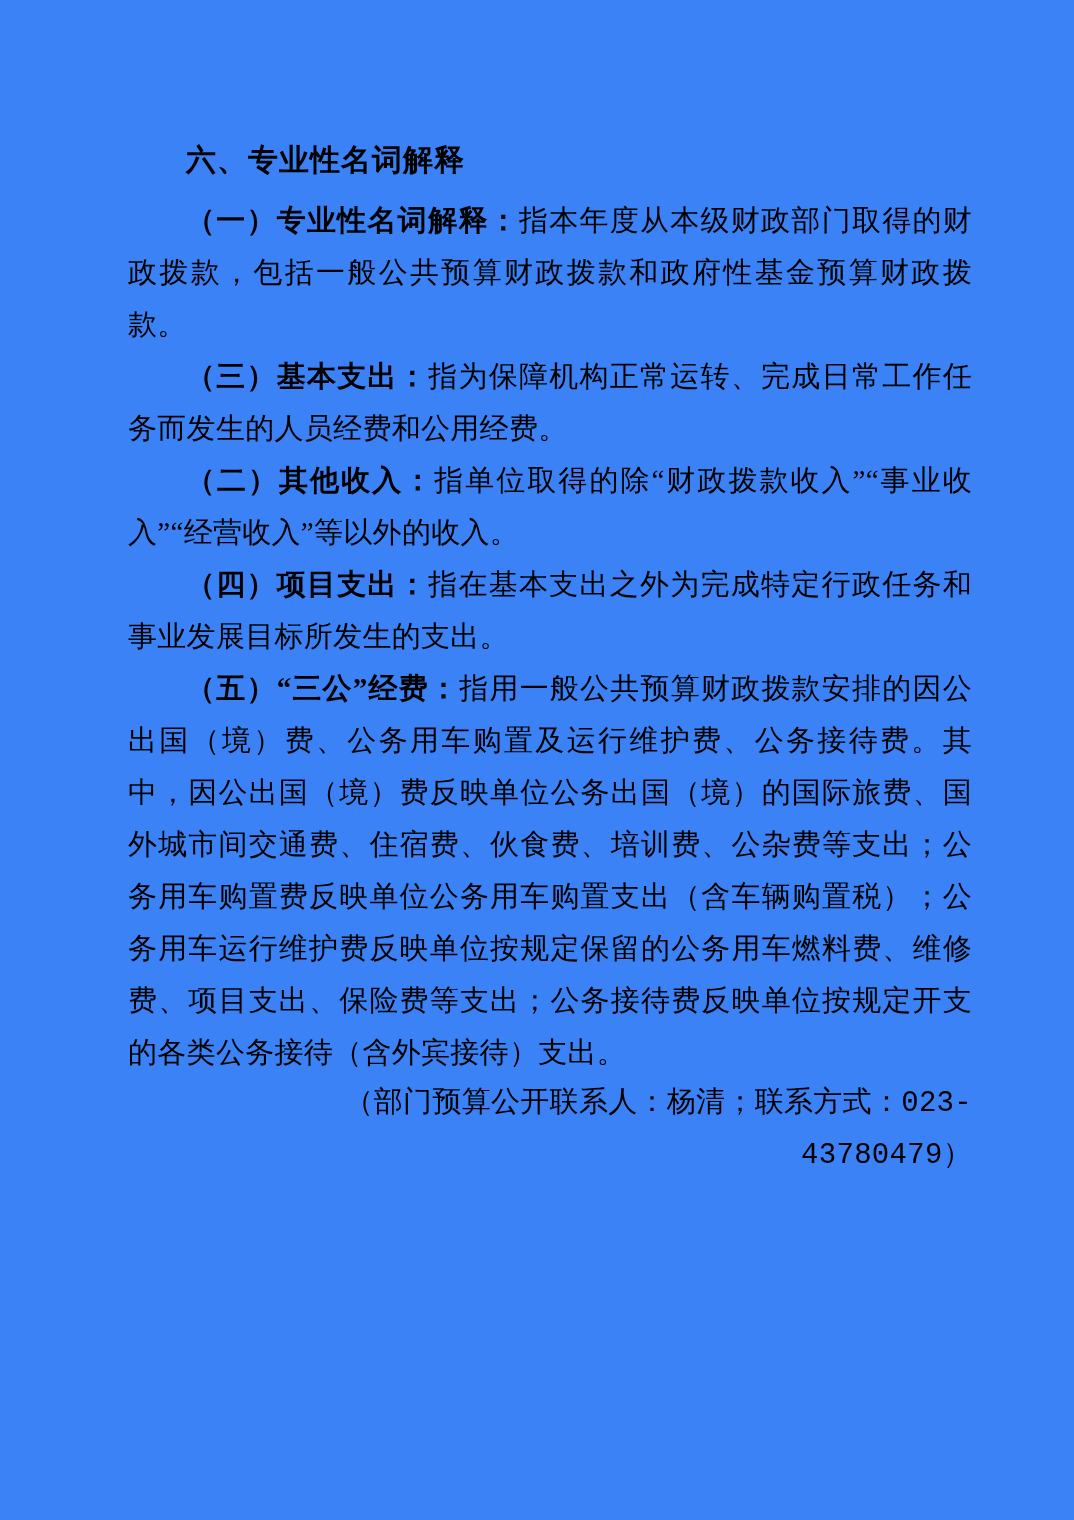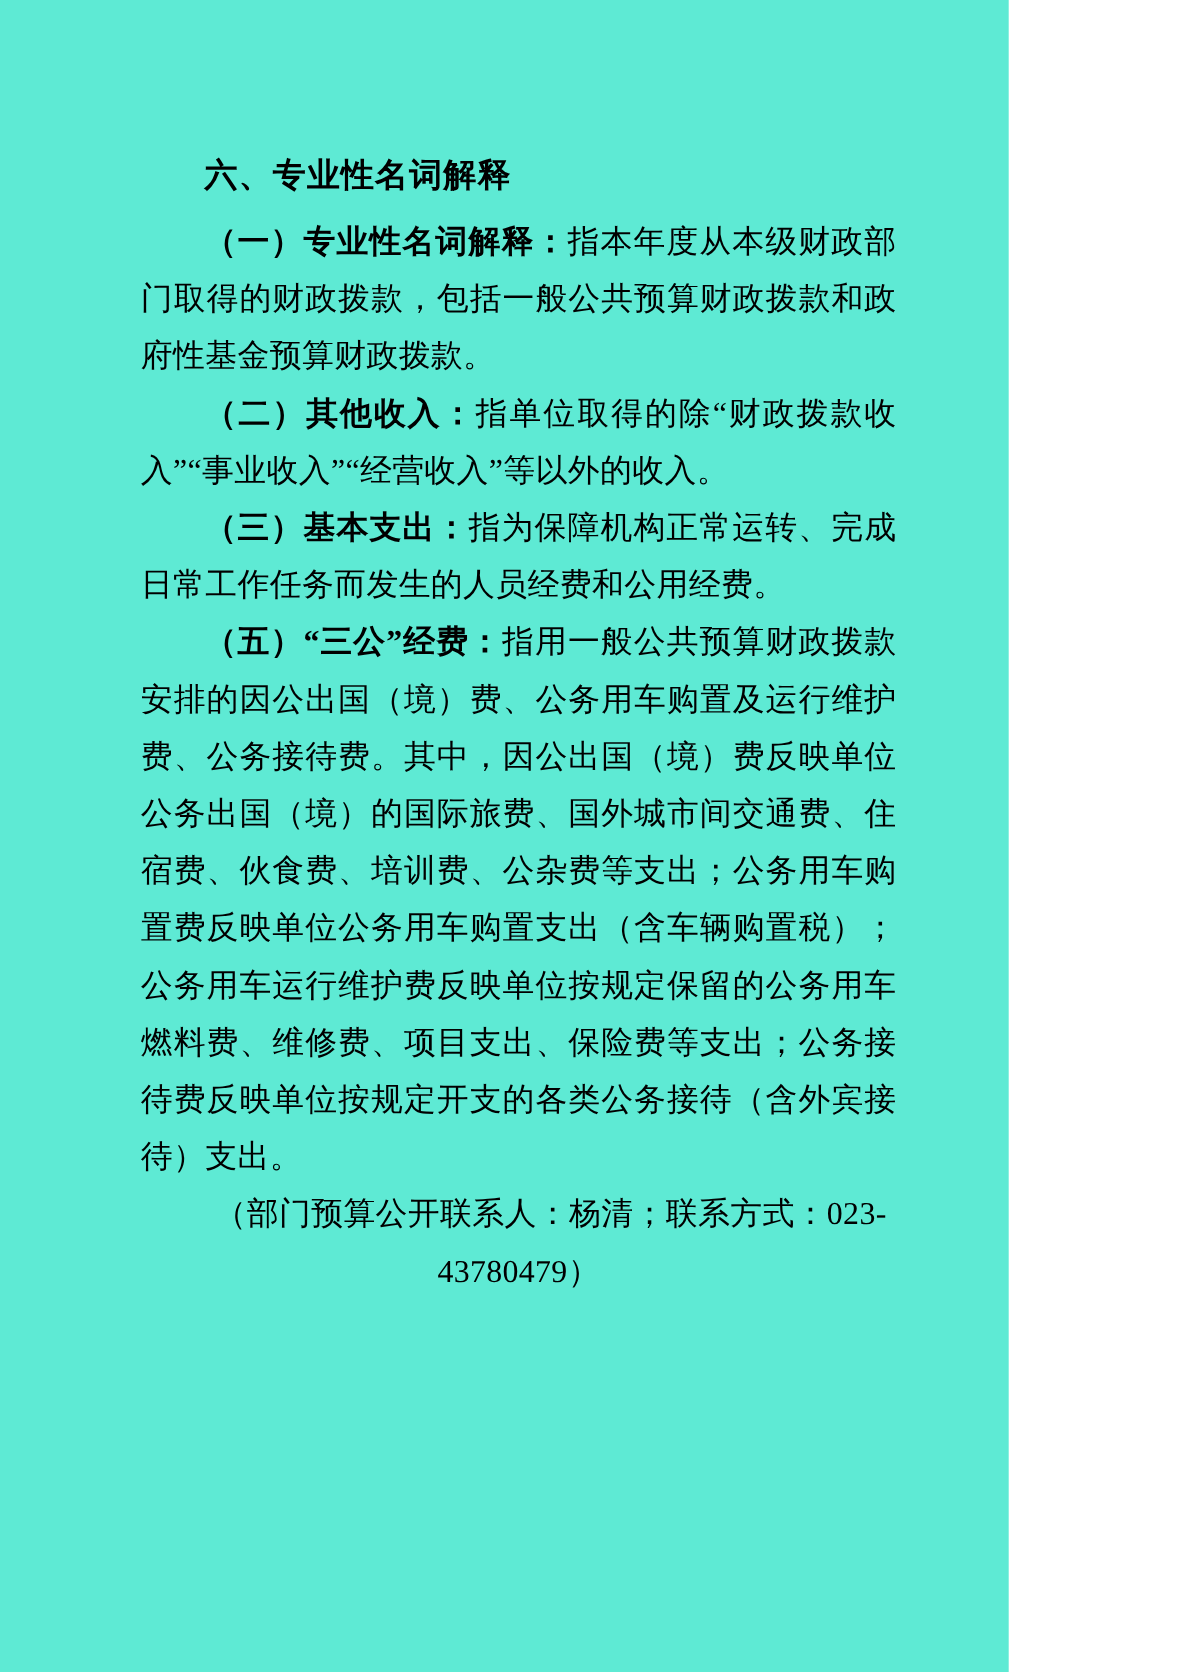--- a/index.html
+++ b/index.html
@@ -2,24 +2,24 @@
 <html><head>
 <meta charset="utf-8">
 <style>
   html, body {
     margin: 0;
     padding: 0;
     background: #ffffff;
   }
   .page {
     position: relative;
-    width: 917px;
+    width: 1074px;
     height: 1520px;
     box-sizing: border-box;
-    background: #5eead4;
+    background: #3b82f6;
     color: #000000;
     padding: 140px 102px 0 128px;
     overflow: hidden;
     font-family: "Liberation Serif", "DejaVu Serif", serif;
   }
   .heading {
     margin: 0 0 14px 0;
     font-family: "Liberation Sans", "DejaVu Sans", sans-serif;
     font-weight: bold;
     font-size: 30px;
@@ -35,34 +35,36 @@
     letter-spacing: 0.3px;
     text-indent: 2em;
     text-align: justify;
     text-justify: inter-character;
     color: #000000;
   }
   .para .term {
     font-weight: bold;
   }
   .contact {
-    text-align: center;
+    text-align: right;
+    font-family: Liberation Mono, monospace;
   }
 </style>
 </head>
 <body>
 
 <div class="page">
 
   <h1 class="heading">六、专业性名词解释</h1>
 
   <p class="para"><span class="term">（一）专业性名词解释：</span><span>指本年度从本级财政部门取得的财政拨款，包括一般公共预算财政拨款和政府性基金预算财政拨款。</span></p>
 
+  <p class="para"><span class="term">（三）基本支出：</span><span>指为保障机构正常运转、完成日常工作任务而发生的人员经费和公用经费。</span></p>
+
   <p class="para"><span class="term">（二）其他收入：</span><span>指单位取得的除“财政拨款收入”“事业收入”“经营收入”等以外的收入。</span></p>
 
-  <p class="para"><span class="term">（三）基本支出：</span><span>指为保障机构正常运转、完成日常工作任务而发生的人员经费和公用经费。</span></p>
-
+  <p class="para"><span class="term">（四）项目支出：</span><span>指在基本支出之外为完成特定行政任务和事业发展目标所发生的支出。</span></p>
 
   <p class="para"><span class="term">（五）“三公”经费：</span><span>指用一般公共预算财政拨款安排的因公出国（境）费、公务用车购置及运行维护费、公务接待费。其中，因公出国（境）费反映单位公务出国（境）的国际旅费、国外城市间交通费、住宿费、伙食费、培训费、公杂费等支出；公务用车购置费反映单位公务用车购置支出（含车辆购置税）；公务用车运行维护费反映单位按规定保留的公务用车燃料费、维修费、项目支出、保险费等支出；公务接待费反映单位按规定开支的各类公务接待（含外宾接待）支出。</span></p>
 
   <p class="para contact">（部门预算公开联系人：杨清；联系方式：023-43780479）</p>
 
 </div>
 
 </body></html>

